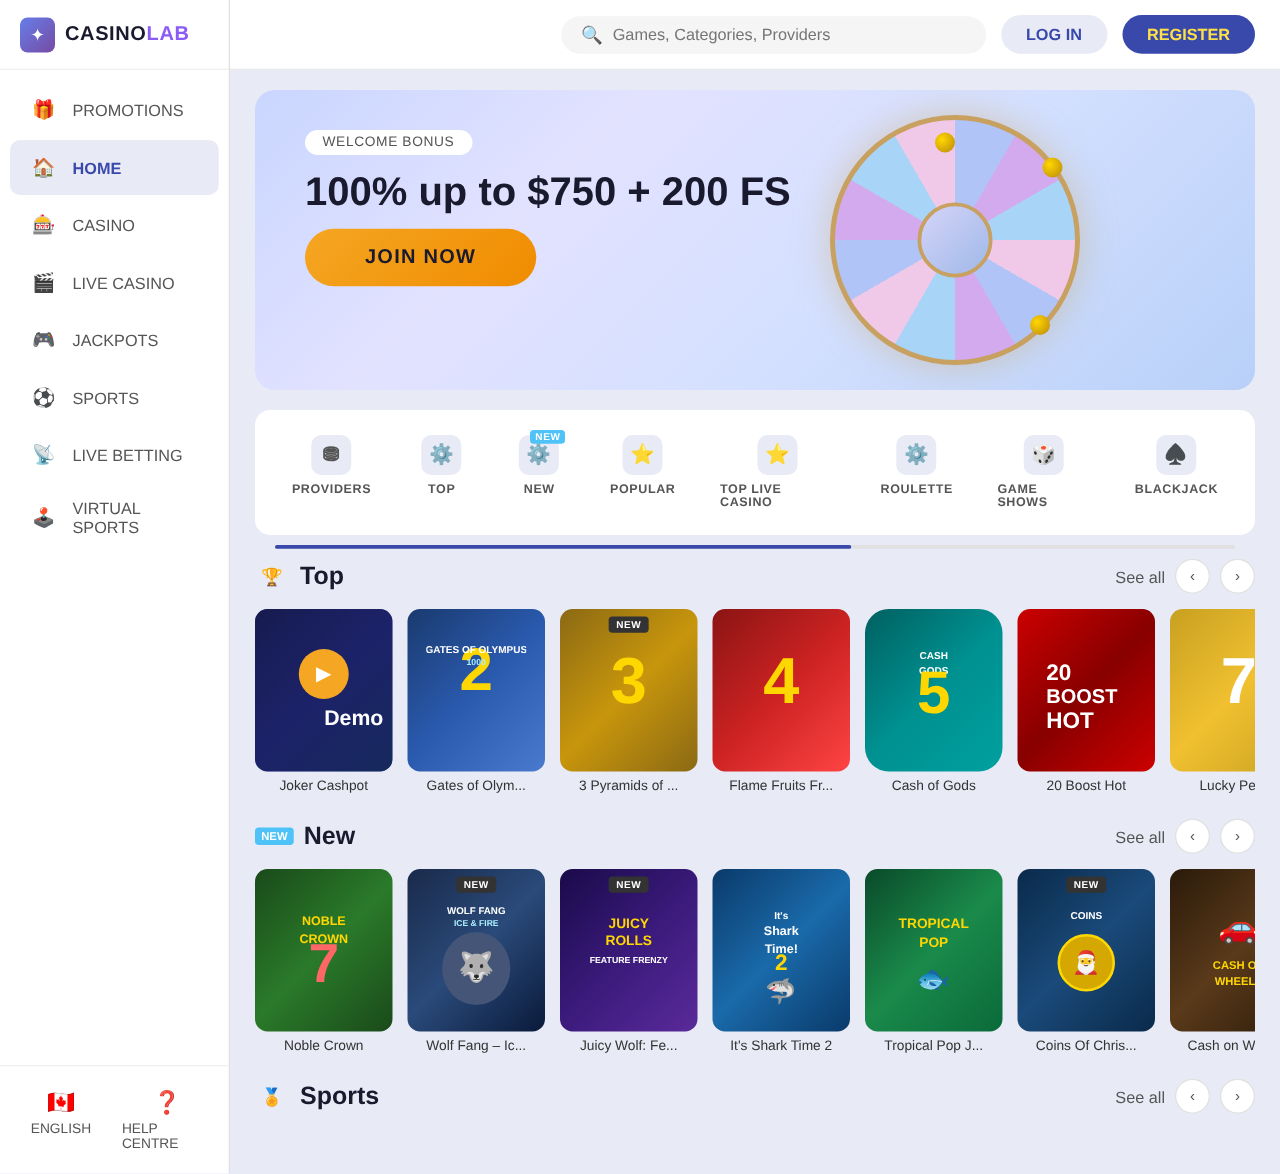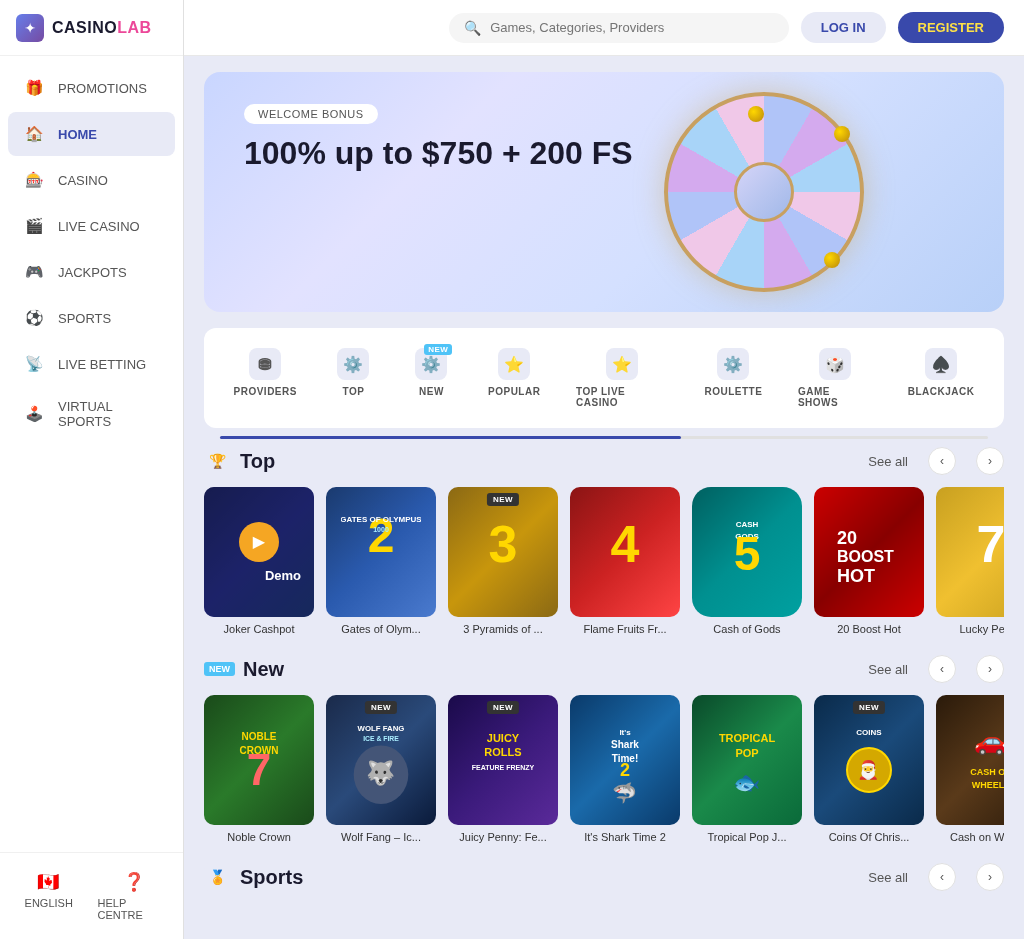--- a/index.html
+++ b/index.html
@@ -31,21 +31,21 @@
       height: 56px;
     }
     .logo-icon {
       width: 28px; height: 28px;
       background: linear-gradient(135deg, #667eea, #764ba2);
       border-radius: 6px;
       display: flex; align-items: center; justify-content: center;
       color: white; font-size: 14px;
     }
     .logo-text { font-weight: 800; font-size: 16px; color: #1a1a2e; letter-spacing: 0.5px; }
-    .logo-text span { color: #ec4899; }
+    .logo-text span { color: #8b5cf6; }
 
     .sidebar-nav { flex: 1; padding: 8px 0; }
     .nav-item {
       display: flex; align-items: center; gap: 12px;
       padding: 11px 16px;
       cursor: pointer;
       font-size: 13px;
       font-weight: 500;
       color: #555;
       border-radius: 8px;
@@ -239,21 +239,21 @@
       background: #e8eaf6; border-radius: 6px;
       display: flex; align-items: center; justify-content: center;
       font-size: 14px;
     }
     .new-label-badge {
       background: #4fc3f7; color: #fff;
       font-size: 9px; padding: 2px 5px; border-radius: 3px;
       font-weight: 700;
     }
     .section-controls {
-      display: flex; align-items: center; gap: 20px;
+      display: flex; align-items: center; gap: 8px;
     }
     .see-all { font-size: 13px; color: #555; cursor: pointer; }
     .nav-arrow {
       width: 28px; height: 28px;
       background: #fff; border-radius: 50%;
       display: flex; align-items: center; justify-content: center;
       cursor: pointer; font-size: 12px; color: #555;
       border: 1px solid #e0e0e0;
     }
 
@@ -301,21 +301,21 @@
       display: flex; flex-direction: column;
       align-items: center; justify-content: center;
       gap: 6px;
     }
     .play-btn {
       width: 40px; height: 40px;
       background: #f5a623; border-radius: 50%;
       display: flex; align-items: center; justify-content: center;
       font-size: 16px; color: white;
     }
-    .demo-text { font-size: 13px; font-weight: 700; color: white; margin-left: 48px; }
+    .demo-text { font-size: 17px; font-weight: 700; color: white; margin-left: 48px; }
 
     
     .bg-joker { background: linear-gradient(135deg, #1a1a4e, #2a2a8e, #1a3a6e); }
     .bg-olympus { background: linear-gradient(135deg, #1a3a6e, #2a5aae, #4a7ace); }
     .bg-pyramids { background: linear-gradient(135deg, #8B6914, #C8960C, #8B6914); }
     .bg-flame { background: linear-gradient(135deg, #8B1414, #CC2222, #FF4444); }
     .bg-cash { background: linear-gradient(135deg, #006060, #009090, #00a0a0); border-radius: 19px; }
     .bg-boost { background: linear-gradient(135deg, #cc0000, #880000, #cc0000); }
     .bg-lucky { background: linear-gradient(135deg, #c8a020, #f0c030, #c8a020); }
     .bg-noble { background: linear-gradient(135deg, #1a4a1a, #2a7a2a, #1a4a1a); }
@@ -397,20 +397,21 @@
     <button class="btn-login">LOG IN</button>
     <button class="btn-register">REGISTER</button>
   </header>
 
   <div class="content">
 
     <div class="hero-banner">
       <div class="hero-content">
         <div class="welcome-badge">WELCOME BONUS</div>
         <div class="hero-title">100% up to $750 + 200 FS</div>
+        <button class="btn-join">JOIN NOW</button>
       </div>
       <div class="hero-visual">
         <div class="roulette-wheel">
           <div class="wheel-center"></div>
           <div class="gold-ball" style="top:10px;left:80px;"></div>
           <div class="gold-ball" style="top:30px;right:10px;"></div>
           <div class="gold-ball" style="bottom:20px;right:20px;"></div>
         </div>
       </div>
     </div>
@@ -599,21 +600,21 @@
           <div class="game-thumb bg-juicy">
             <span class="game-new-badge">NEW</span>
             <div class="game-thumb-inner">
               <svg width="80" height="100" viewBox="0 0 80 100">
                 <text x="40" y="32" text-anchor="middle" fill="#ffd700" font-size="11" font-weight="900">JUICY</text>
                 <text x="40" y="46" text-anchor="middle" fill="#ffd700" font-size="11" font-weight="900">ROLLS</text>
                 <text x="40" y="60" text-anchor="middle" fill="white" font-size="7">FEATURE FRENZY</text>
               </svg>
             </div>
           </div>
-          <div class="game-title">Juicy Penny: Fe...</div>
+          <div class="game-title">Juicy Wolf: Fe...</div>
         </div>
 
         <div class="game-card">
           <div class="game-thumb bg-shark">
             <div class="game-thumb-inner">
               <svg width="80" height="100" viewBox="0 0 80 100">
                 <text x="40" y="25" text-anchor="middle" fill="white" font-size="8" font-weight="700">It's</text>
                 <text x="40" y="38" text-anchor="middle" fill="white" font-size="10" font-weight="900">Shark</text>
                 <text x="40" y="52" text-anchor="middle" fill="white" font-size="10" font-weight="900">Time!</text>
                 <text x="40" y="66" text-anchor="middle" fill="#ffd700" font-size="18" font-weight="900">2</text>

